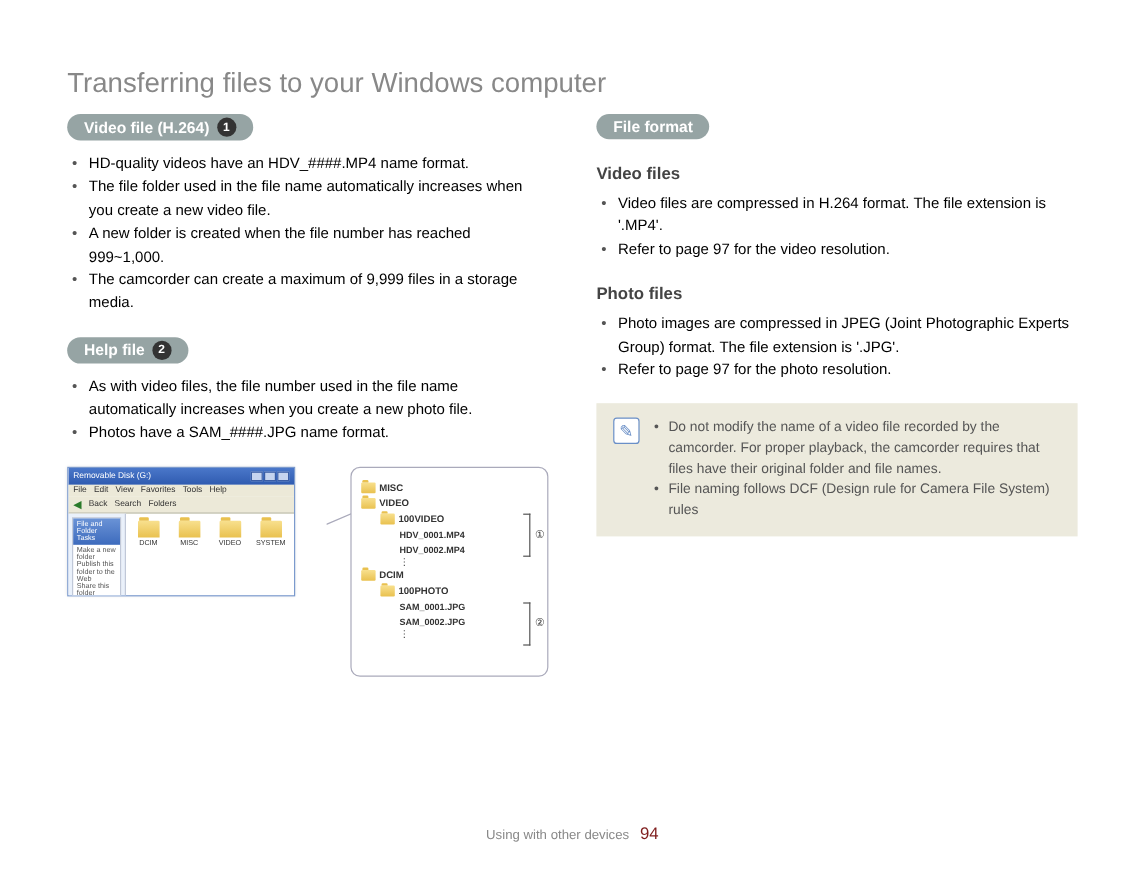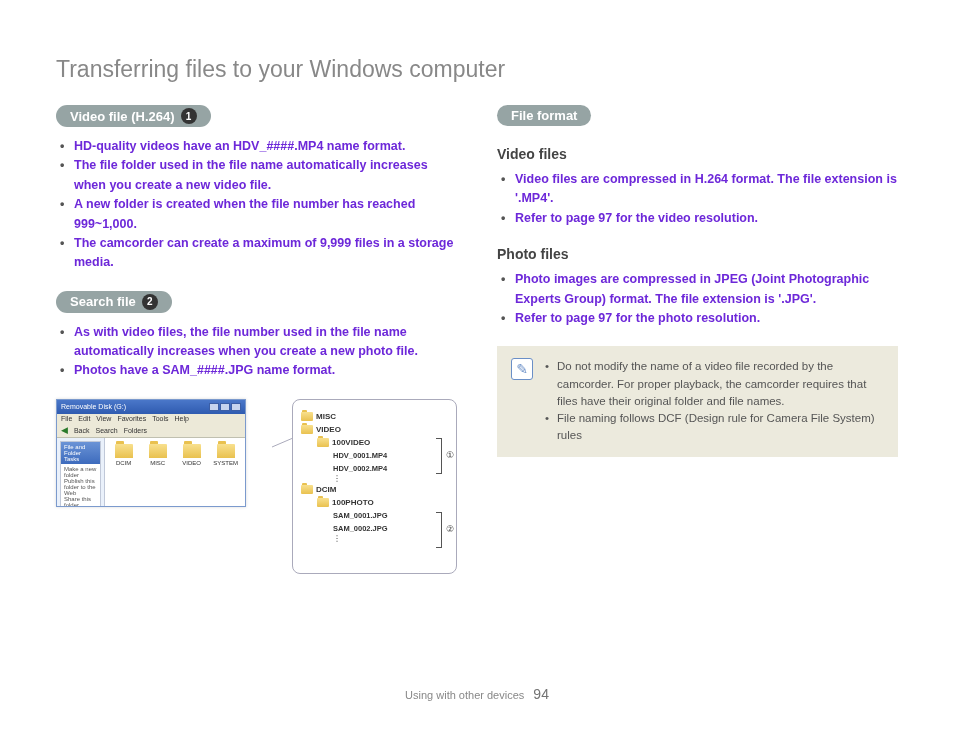--- a/index.html
+++ b/index.html
@@ -9,21 +9,21 @@
     background: #fff;
     font-family: Arial, Helvetica, sans-serif;
     color: #555;
     position: relative;
     padding: 56px 56px 0 56px;
   }
   .title {
     font-size: 23px;
     color: #888;
     font-weight: 400;
-    margin-bottom: 22px;
+    margin-bottom: 12px;
   }
   .columns {
     display: flex;
     gap: 40px;
   }
   .col {
     flex: 1;
     min-width: 0;
   }
   .pill {
@@ -53,22 +53,21 @@
   ul.bullets {
     list-style: none;
     padding-left: 4px;
     margin-bottom: 18px;
   }
   ul.bullets > li {
     position: relative;
     padding-left: 14px;
     font-size: 12.5px;
     line-height: 1.55;
-    color: #6d28d9;
-    font-weight: bold;
+    color: #000000;
   }
   ul.bullets > li::before {
     content: "•";
     position: absolute;
     left: 0;
     top: 0;
     color: #555;
   }
   .subhead {
     font-size: 14px;
@@ -279,21 +278,21 @@
 
   .footer {
     position: absolute;
     bottom: 28px;
     left: 0;
     width: 954px;
     text-align: center;
     font-size: 11px;
     color: #888;
   }
-  .footer .pn { font-size: 14px; color: #737373; margin-left: 6px; }
+  .footer .pn { font-size: 14px; color: #7f1d1d; margin-left: 6px; }
 </style>
 </head>
 <body>
 
 <h1 class="title">Transferring files to your Windows computer</h1>
 
 <div class="columns">
 
   <div class="col">
     <div class="pill">
@@ -301,21 +300,21 @@
       <span class="num-badge">1</span>
     </div>
     <ul class="bullets">
       <li>HD-quality videos have an HDV_####.MP4 name format.</li>
       <li>The file folder used in the file name automatically increases when you create a new video file.</li>
       <li>A new folder is created when the file number has reached 999~1,000.</li>
       <li>The camcorder can create a maximum of 9,999 files in a storage media.</li>
     </ul>
 
     <div class="pill">
-      <span>Search file</span>
+      <span>Help file</span>
       <span class="num-badge">2</span>
     </div>
     <ul class="bullets">
       <li>As with video files, the file number used in the file name automatically increases when you create a new photo file.</li>
       <li>Photos have a SAM_####.JPG name format.</li>
     </ul>
 
     
     <div class="diagram-area">
 

